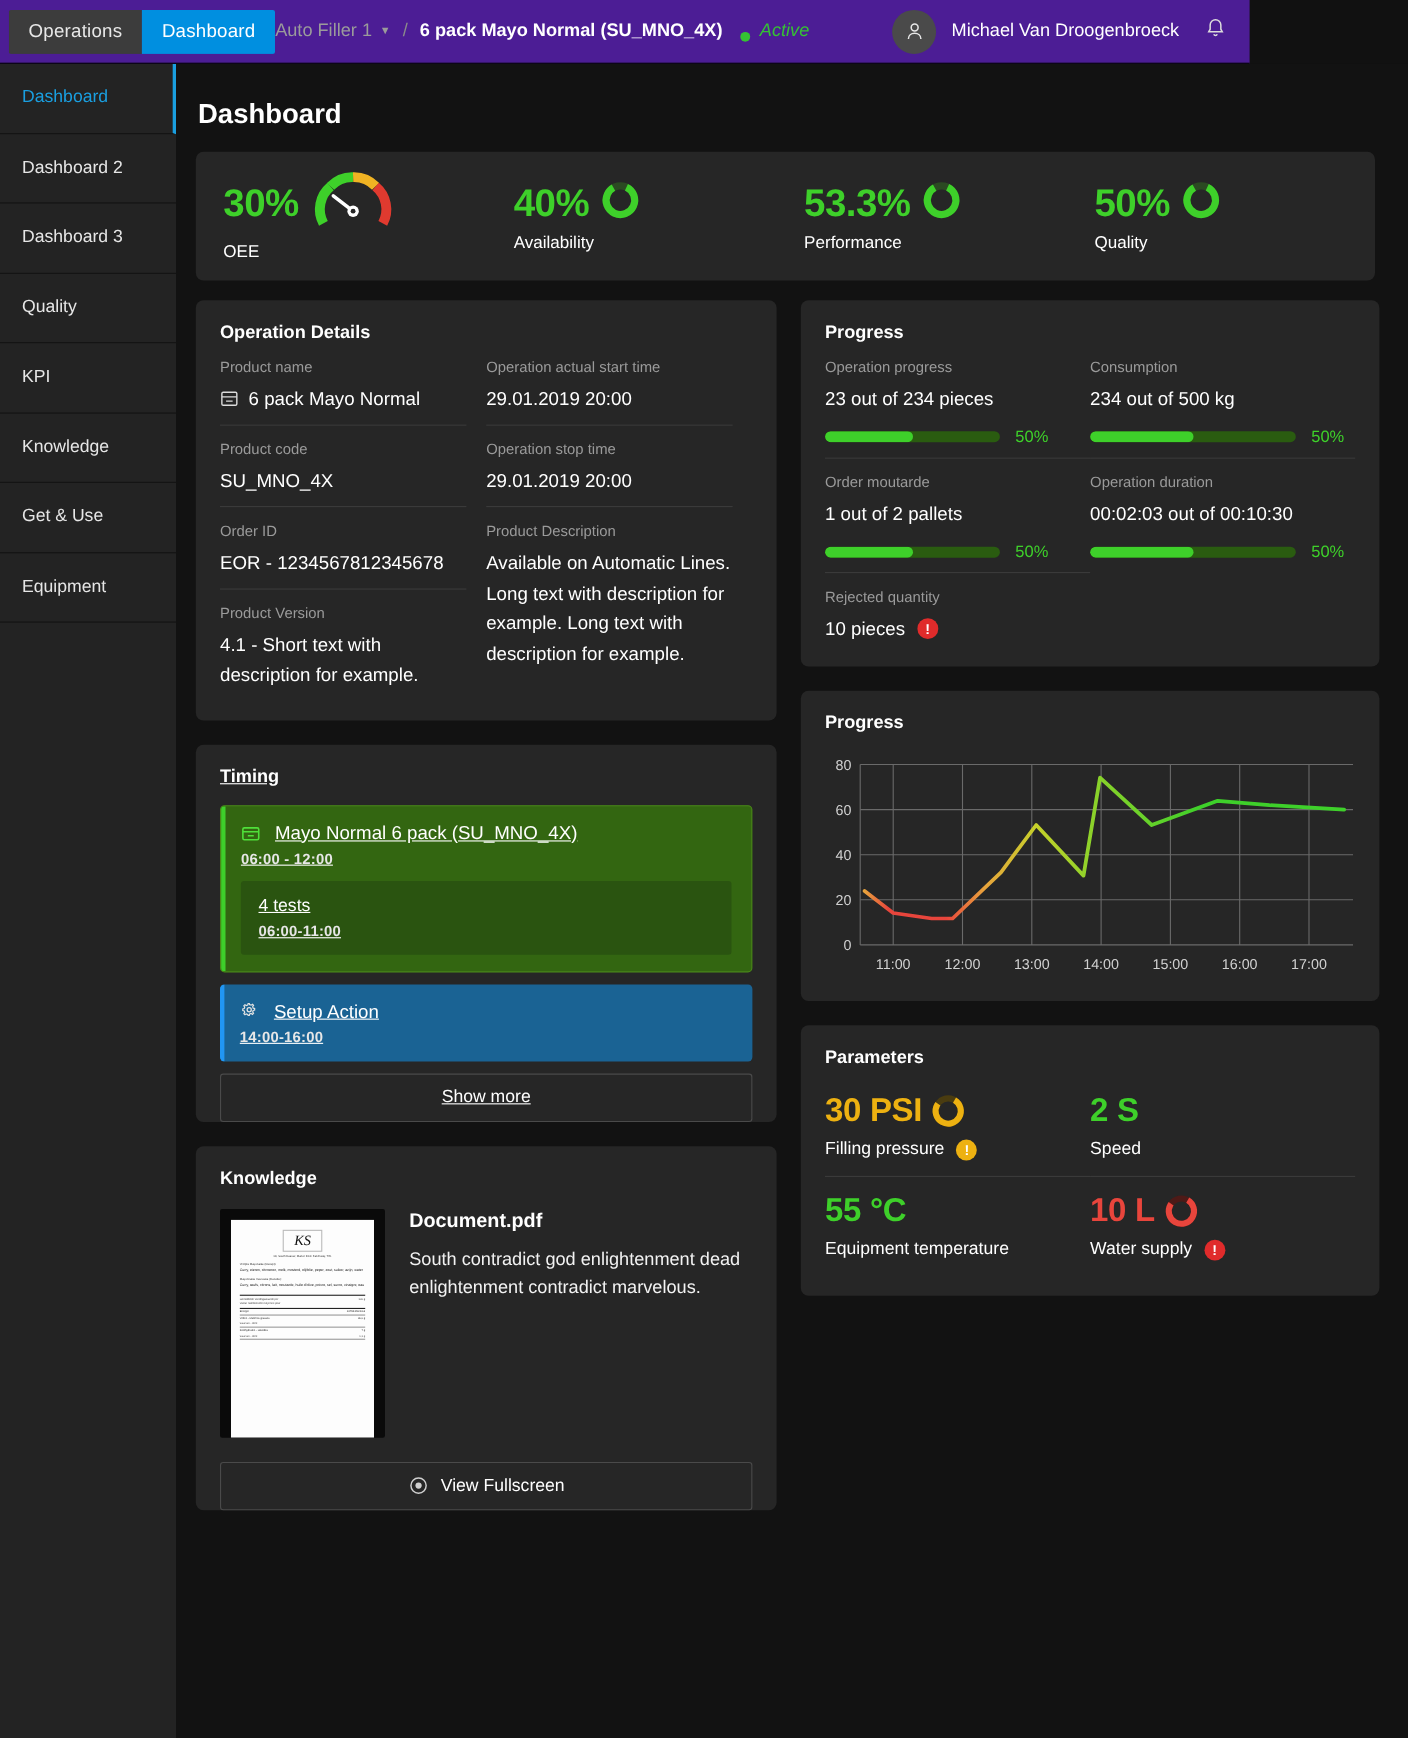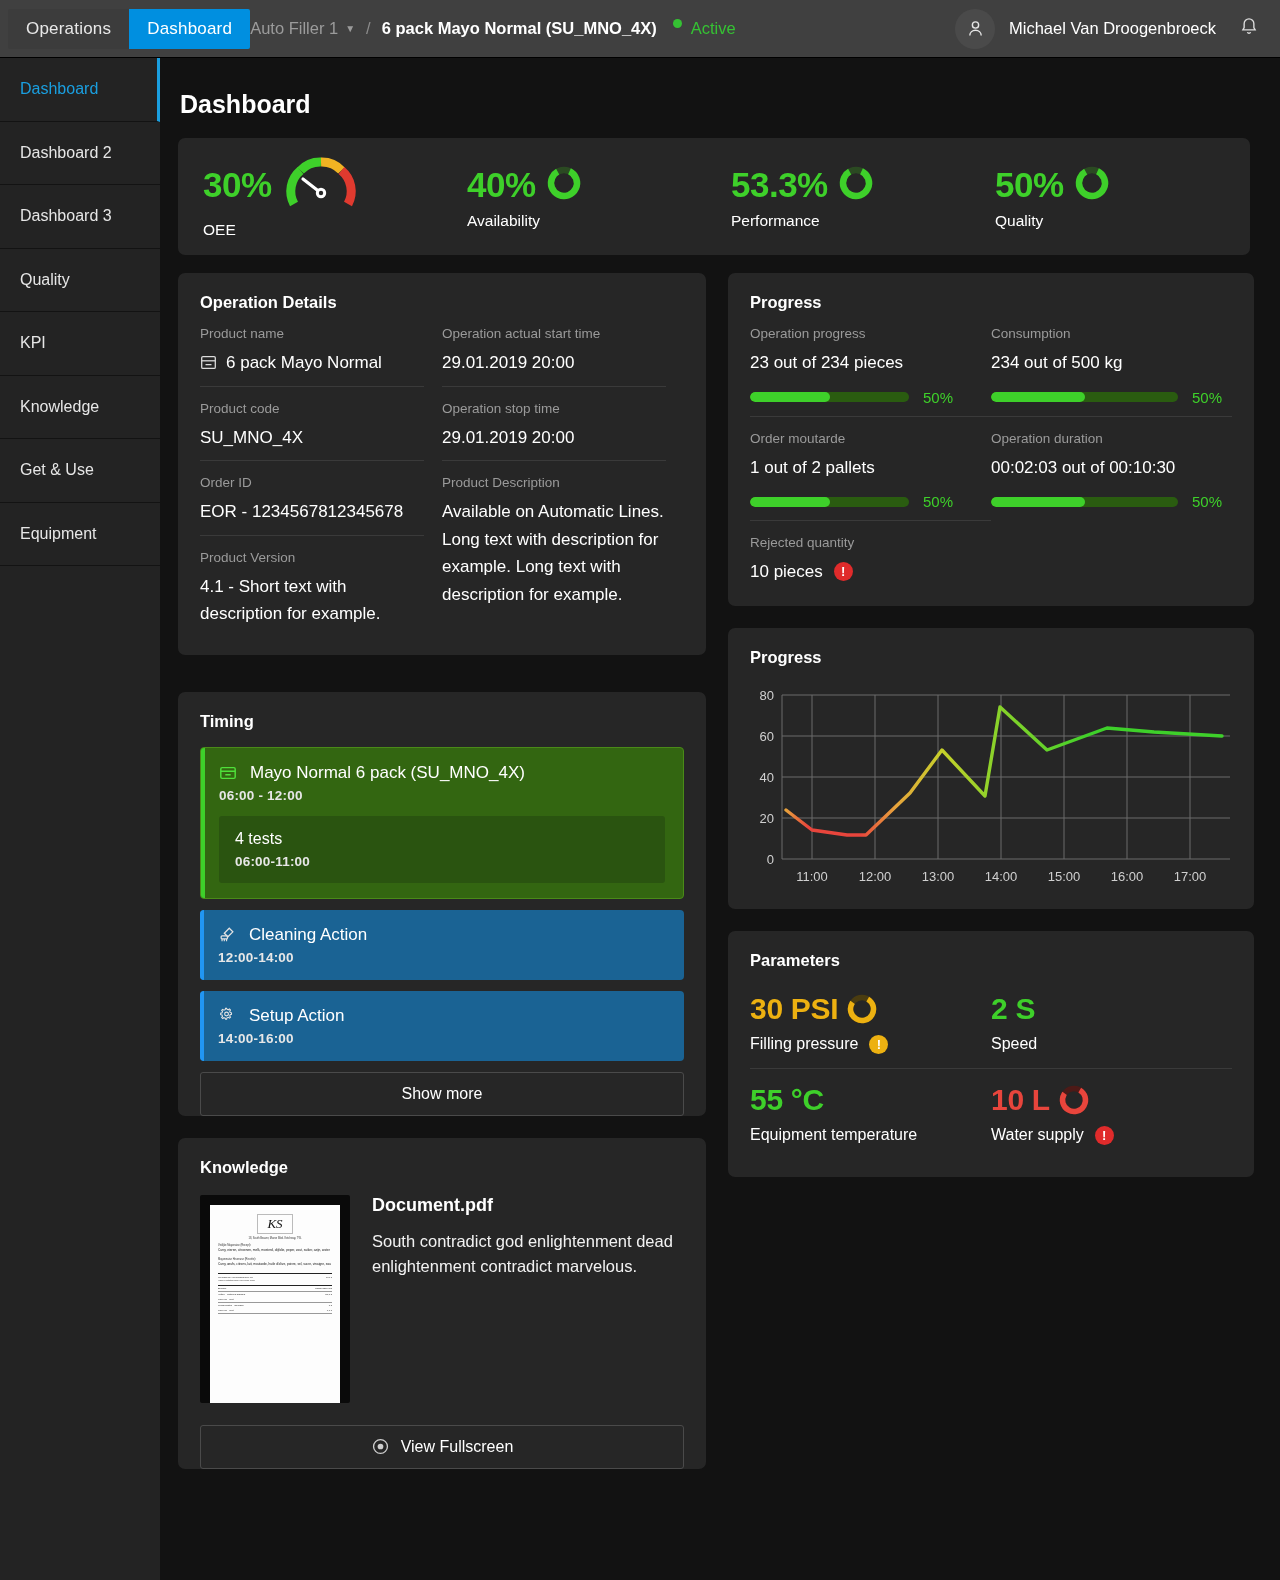--- a/index.html
+++ b/index.html
@@ -5,39 +5,39 @@
   * { box-sizing: border-box; margin: 0; padding: 0; }
   html, body {
     width: 1280px; height: 1580px;
     background: #111111;
     font-family: "Liberation Sans", sans-serif;
     color: #ffffff;
     overflow: hidden;
   }
   
   .topbar {
-    height: 58px; width: 1280px;
-    background: #404040;
+    height: 58px; width: 1136px;
+    background: #4c1d95;
     display: flex; align-items: center;
     position: relative;
     border-bottom: 1px solid #000;
   }
   .seg { display: flex; height: 40px; margin-left: 8px; border-radius: 2px; overflow: hidden; }
   .seg-btn {
     padding: 0 18px; display: flex; align-items: center;
     font-size: 17px; letter-spacing: .2px;
     background: #3c3c3c; color: #e8e8e8; cursor: pointer;
   }
   .seg-btn.active { background: #008fe0; color: #ffffff; }
   .crumbs { display: flex; align-items: center; font-size: 16.5px; }
   .crumb-muted { color: #9b9b9b; }
   .chev { margin-left: 7px; font-size: 10px; color: #9b9b9b; }
   .crumb-sep { margin: 0 11px; color: #8b8b8b; }
   .crumb-strong { color: #ffffff; font-weight: bold; }
-  .status { display: flex; align-items: flex-start; margin-left: 16px; }
+  .status { display: flex; align-items: flex-end; margin-left: 16px; font-style: italic; }
   .dot { width: 9px; height: 9px; border-radius: 50%; background: #35c233; margin-right: 9px; }
   .status-label { color: #35c233; font-size: 16.5px; }
   .user-area { position: absolute; right: 20px; display: flex; align-items: center; }
   .avatar {
     width: 40px; height: 40px; border-radius: 50%;
     background: #4a4a4a; display: flex; align-items: center; justify-content: center;
     margin-right: 14px;
   }
   .user-name { font-size: 16.5px; color: #ffffff; }
   .bell { margin-left: 22px; cursor: pointer; }
@@ -286,21 +286,21 @@
                 <div class="fvalue">29.01.2019 20:00</div>
               </div>
               <div class="field nb">
                 <div class="flabel">Product Description</div>
                 <div class="fvalue block">Available on Automatic Lines. Long text with description for example. Long text with description for example.</div>
               </div>
             </div>
           </div>
         </div>
 
-        <div class="card" style="margin-top:37px;">
+        <div class="card" style="margin-top:22px;text-decoration:underline;">
           <div class="card-title">Timing</div>
           <div class="timing-list">
 
             <div class="tcard green">
               <div class="stripe"></div>
               <div class="t-head">
                 <span class="ticon">
                   <svg width="18" height="18" viewBox="0 0 20 20">
                     <rect x="2" y="4" width="16" height="12" rx="1.5" fill="none" stroke="#4fe03a" stroke-width="1.6"></rect>
                     <line x1="2" y1="8" x2="18" y2="8" stroke="#4fe03a" stroke-width="1.6"></line>
@@ -309,34 +309,20 @@
                 </span>
                 <span>Mayo Normal 6 pack (SU_MNO_4X)</span>
               </div>
               <div class="t-time">06:00 - 12:00</div>
               <div class="t-sub">
                 <div class="t-sub-title">4 tests</div>
                 <div class="t-time">06:00-11:00</div>
               </div>
             </div>
 
-            <div class="tcard blue">
-              <div class="stripe"></div>
-              <div class="t-head">
-                <span class="ticon">
-                  <svg width="18" height="18" viewBox="0 0 20 20">
-                    <path d="M12.5 2.5l4 4-5.5 5.5-4-4z" fill="none" stroke="#e3e3e3" stroke-width="1.4"></path>
-                    <rect x="3.5" y="11" width="7" height="3.2" rx="1" fill="none" stroke="#e3e3e3" stroke-width="1.4"></rect>
-                    <path d="M4.5 14.5v2.5M7 14.5v2.5M9.5 14.5v2.5" stroke="#e3e3e3" stroke-width="1.3"></path>
-                  </svg>
-                </span>
-                <span>Cleaning Action</span>
-              </div>
-              <div class="t-time">12:00-14:00</div>
-            </div>
 
             <div class="tcard blue">
               <div class="stripe"></div>
               <div class="t-head">
                 <span class="ticon">
                   <svg width="18" height="18" viewBox="0 0 20 20">
                     <path d="M10 2.6l1.5.5 1.3-.9 1.1 1.1-.9 1.3.5 1.5 1.5.4v1.6l-1.5.4-.5 1.5.9 1.3-1.1 1.1-1.3-.9-1.5.5-.4 1.5H8.4L8 12.4l-1.5-.5-1.3.9-1.1-1.1.9-1.3L4.5 8.9 3 8.5V6.9l1.5-.4.5-1.5-.9-1.3 1.1-1.1 1.3.9L8 3l.4-1.5h1.2z" fill="none" stroke="#e3e3e3" stroke-width="1.2"></path>
                     <circle cx="9.5" cy="7.7" r="2.1" fill="none" stroke="#e3e3e3" stroke-width="1.3"></circle>
                   </svg>
                 </span>

